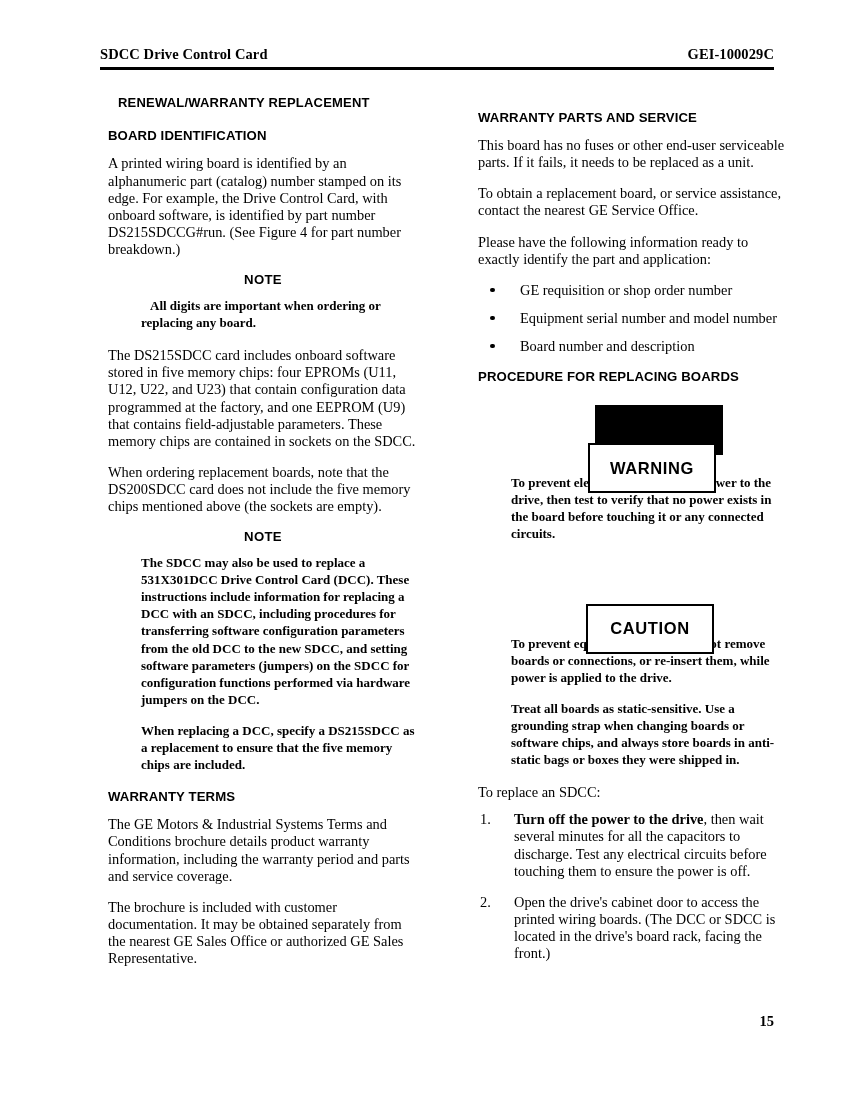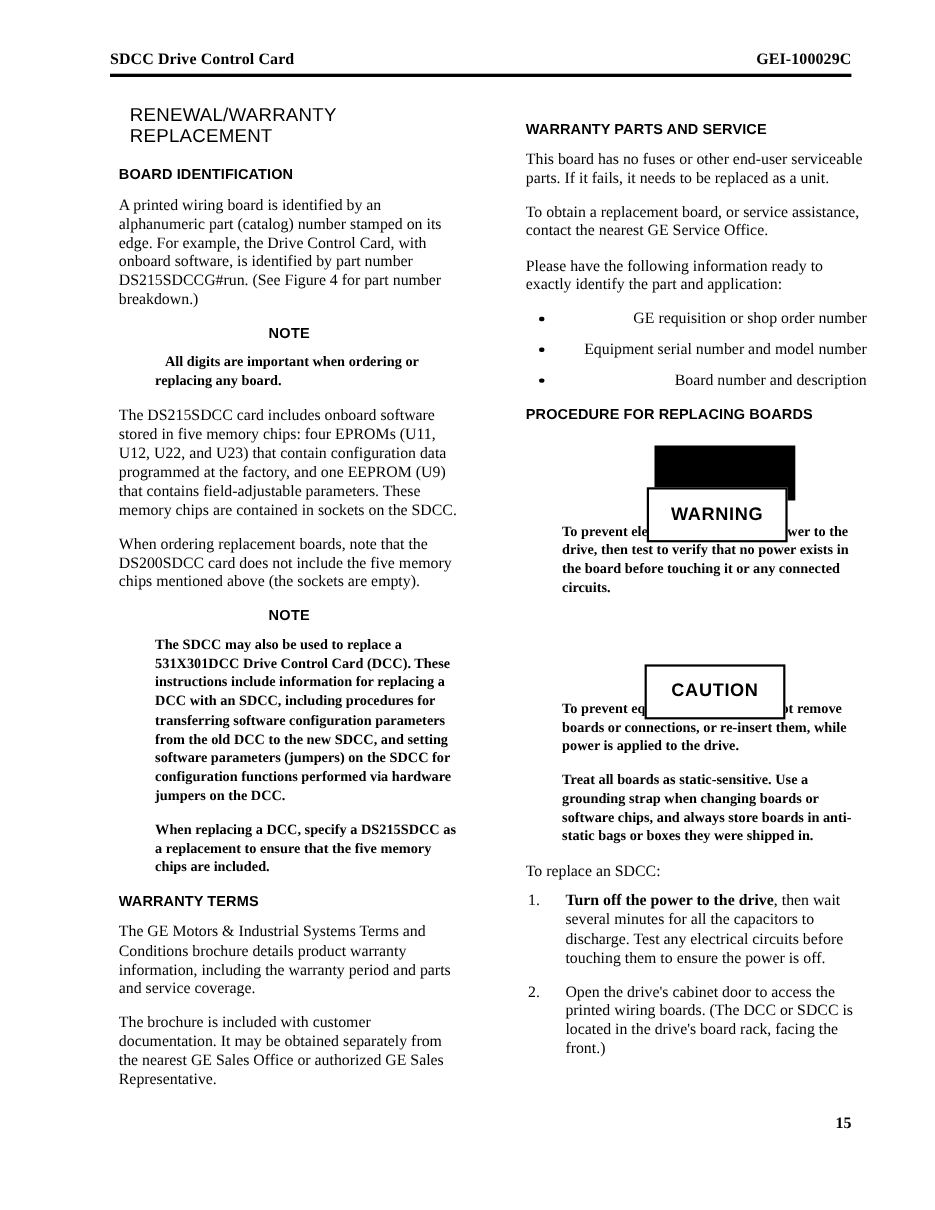--- a/index.html
+++ b/index.html
@@ -59,22 +59,22 @@
     position: absolute;
     top: 0;
     width: 310px;
   }
   .col-left  { left: 8px; }
   .col-right { left: 378px; }
 
   
   h1.doc-title {
     font-family: "Liberation Sans", "DejaVu Sans", sans-serif;
-    font-size: 17px;
-    font-weight: normal;
+    font-size: 13px;
+    font-weight: bold;
     letter-spacing: 0.2px;
     margin: 0 0 18px 10px;
     line-height: 1.1;
   }
   h2.section-head {
     font-family: "Liberation Sans", "DejaVu Sans", sans-serif;
     font-size: 13.2px;
     font-weight: bold;
     letter-spacing: 0.1px;
     margin: 14px 0 12px 0;
@@ -115,21 +115,20 @@
     list-style: none;
     margin: 0 0 10px 0;
     padding: 0;
   }
   ul.bullets li {
     position: relative;
     font-size: 14.4px;
     line-height: 17.1px;
     padding-left: 42px;
     margin-bottom: 11px;
-    text-align: right;
   }
   ul.bullets li .bullet-dot {
     position: absolute;
     left: 12px;
     top: 6px;
     width: 4.5px;
     height: 4.5px;
     background: #000;
     border-radius: 50%;
   }

